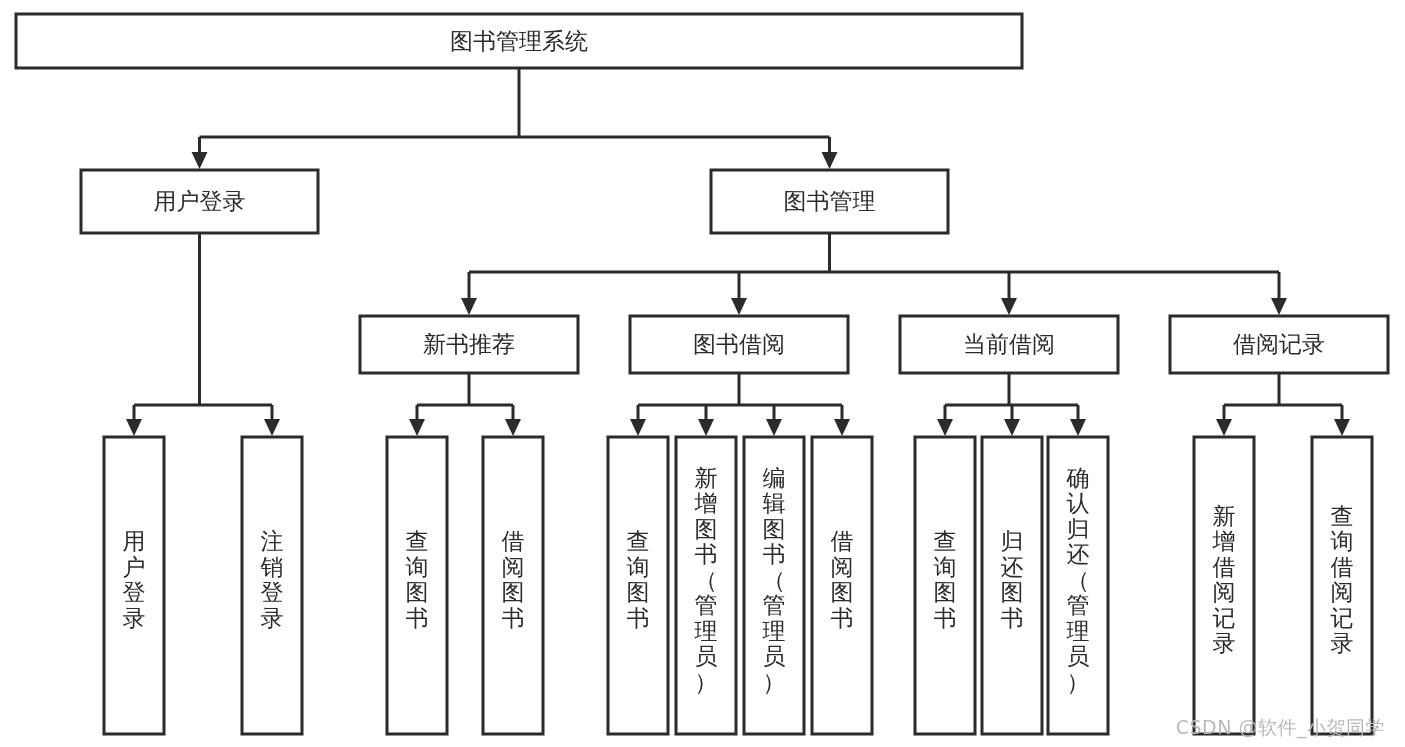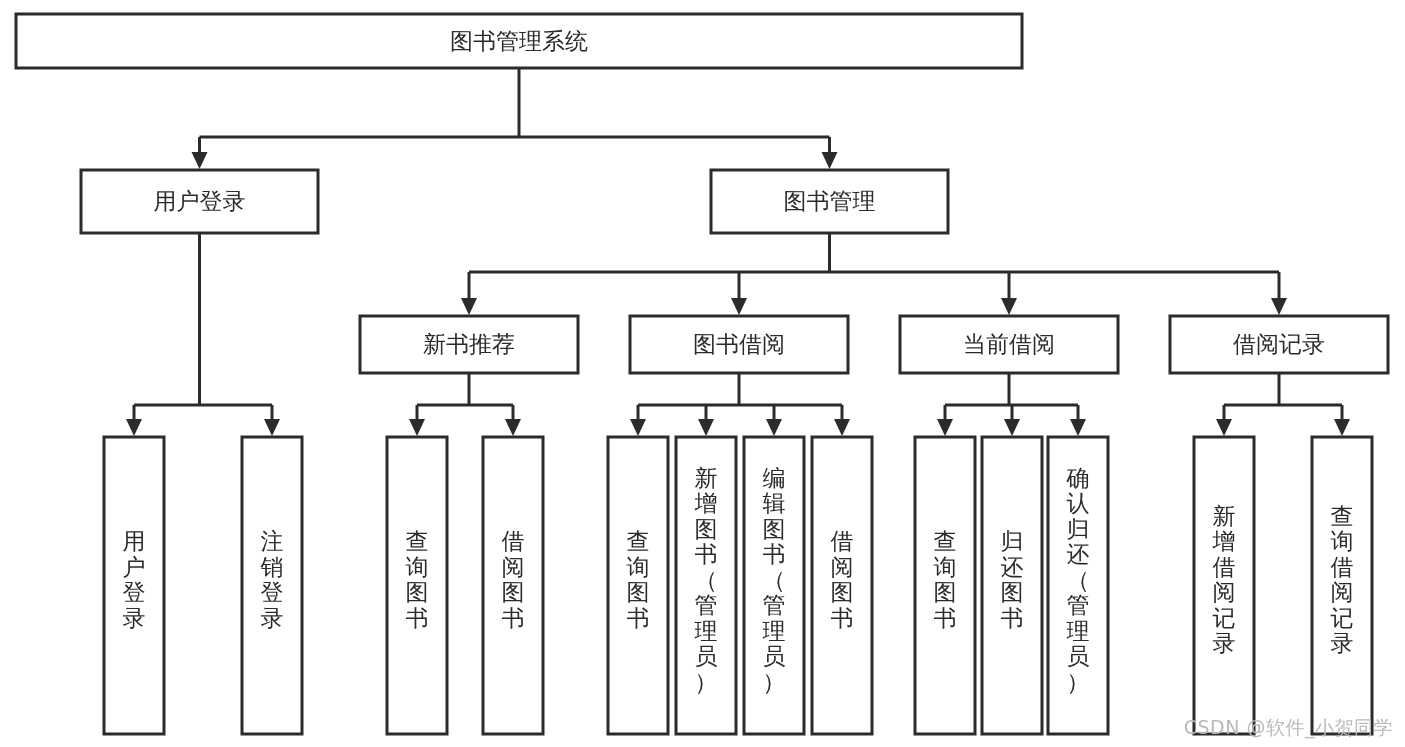--- a/index.html
+++ b/index.html
@@ -50,21 +50,21 @@
     dominant-baseline: middle;
   }
   .node-label-v {
     font-family: "DejaVu Sans", "Liberation Sans", sans-serif;
     font-size: 23px;
     fill: #2b2b2b;
     text-anchor: middle;
   }
   .watermark {
     position: absolute;
-    right: 12px;
+    right: 20px;
     bottom: 6px;
     font-family: "DejaVu Sans", "Liberation Sans", sans-serif;
     font-size: 19px;
     color: #b9b9b9;
     letter-spacing: 0.5px;
     white-space: nowrap;
     pointer-events: none;
   }
 </style>
 </head>

